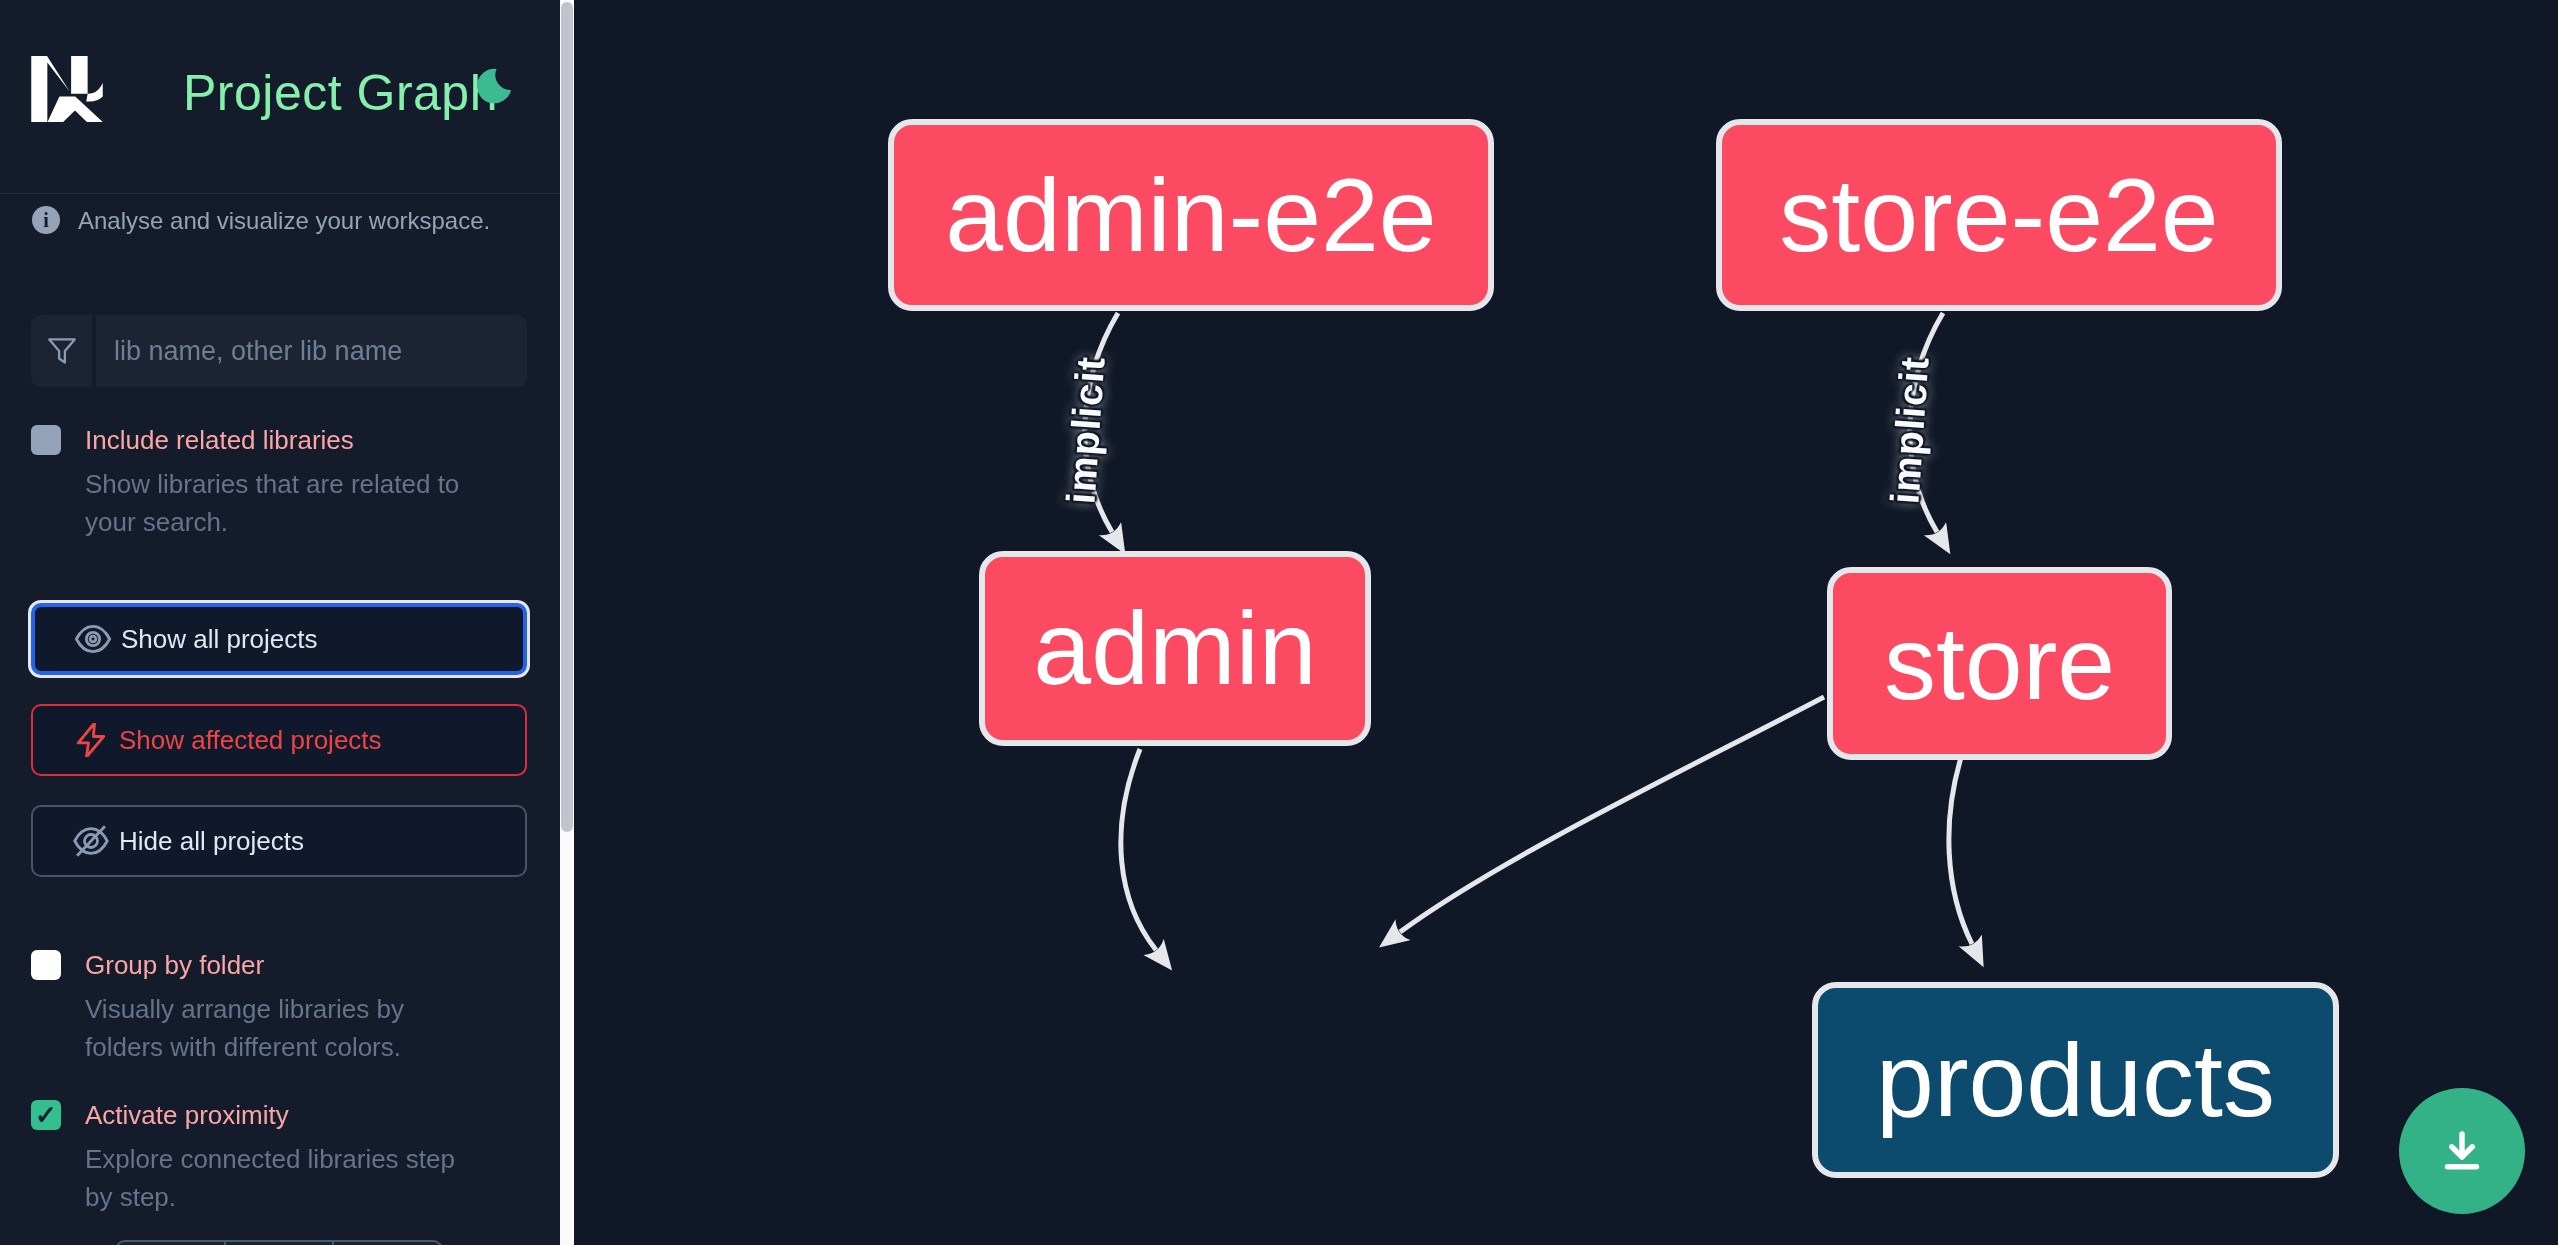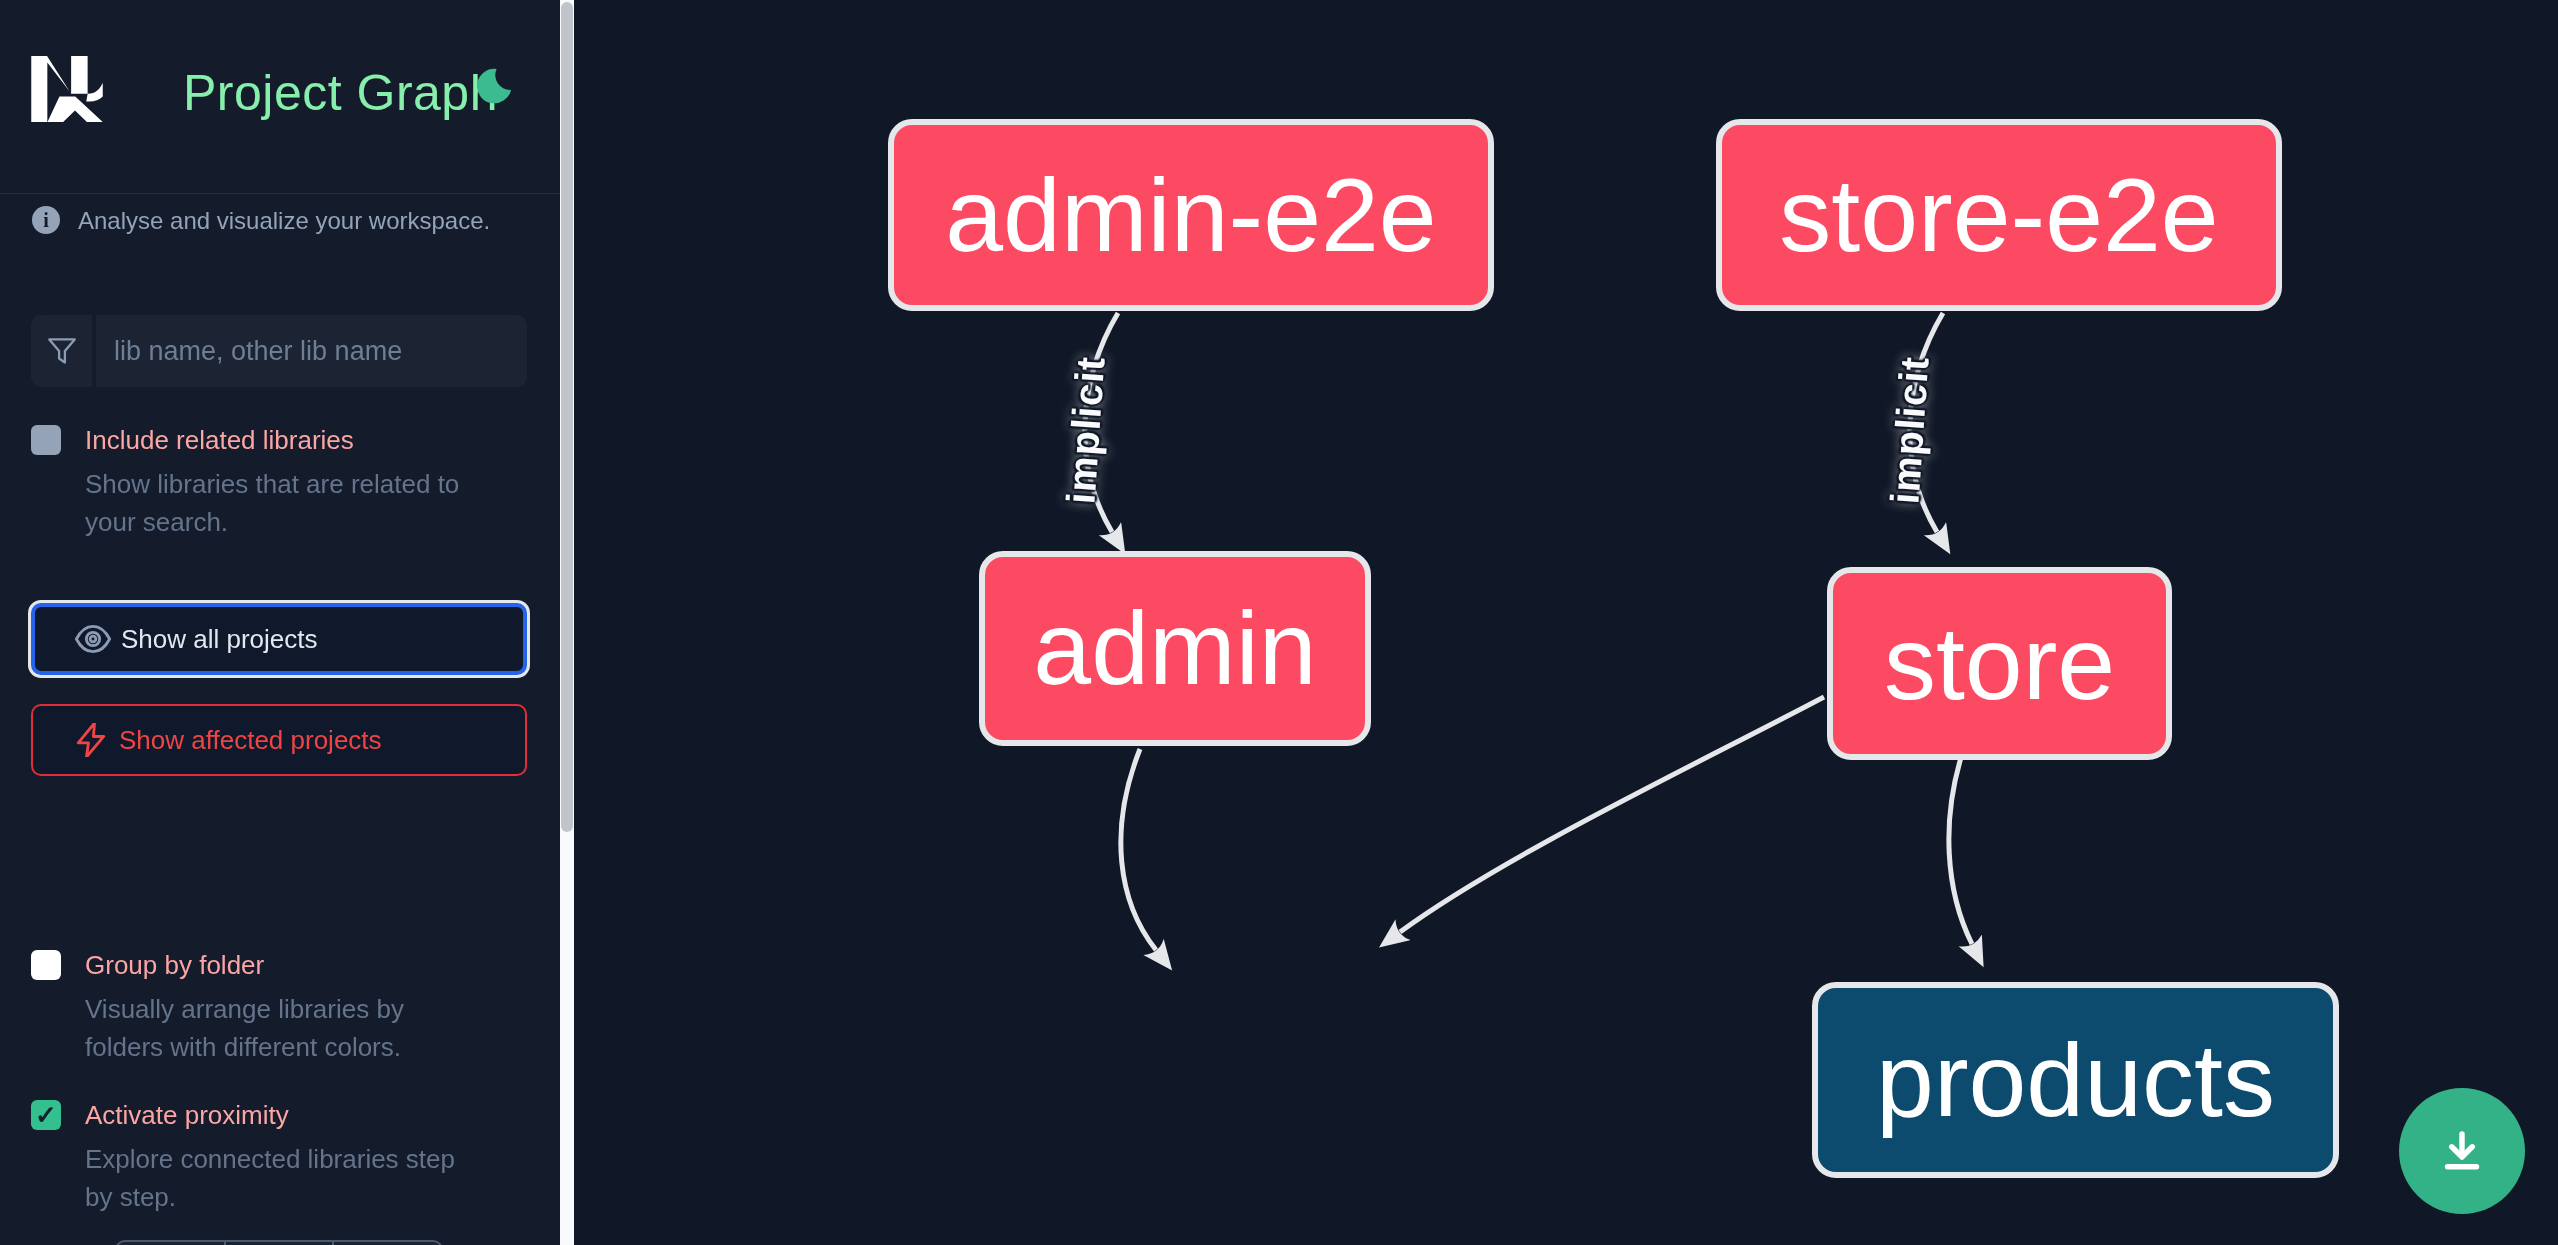--- a/index.html
+++ b/index.html
@@ -114,20 +114,28 @@
       <span class="lbl">Show all projects</span>
     </button>
 
     <button class="sb-btn" id="btn-affected" style="top:704px;">
       <svg class="btn-ic" width="30" height="34" viewBox="0 0 20 24">
         <path d="M12.5 0 L1 14 h7.2 L6.8 24 L19 9.5 h-7.3 L12.5 0 Z" fill="none" stroke="#ef4444" stroke-width="2" stroke-linejoin="round"></path>
       </svg>
       <span class="lbl">Show affected projects</span>
     </button>
 
+    <button class="sb-btn" id="btn-hide-all" style="top:805px;">
+      <svg class="btn-ic" width="38" height="34" viewBox="0 0 24 22" fill="none" stroke="#8b9bb4" stroke-width="1.8">
+        <path d="M1.5 11 C4.5 5.2 8 3 12 3 s7.5 2.2 10.5 8 C19.5 16.8 16 19 12 19 S4.5 16.8 1.5 11 Z"></path>
+        <circle cx="12" cy="11" r="4.2"></circle>
+        <line x1="3" y1="20.5" x2="21" y2="1.5"></line>
+      </svg>
+      <span class="lbl">Hide all projects</span>
+    </button>
 
     <div class="check-row" style="top:948px;">
       <div class="checkbox white"></div>
       <div class="check-label">Group by folder</div>
       <div class="check-desc" style="top:42px;">
         <div>Visually arrange libraries by</div>
         <div>folders with different colors.</div>
       </div>
     </div>
 

